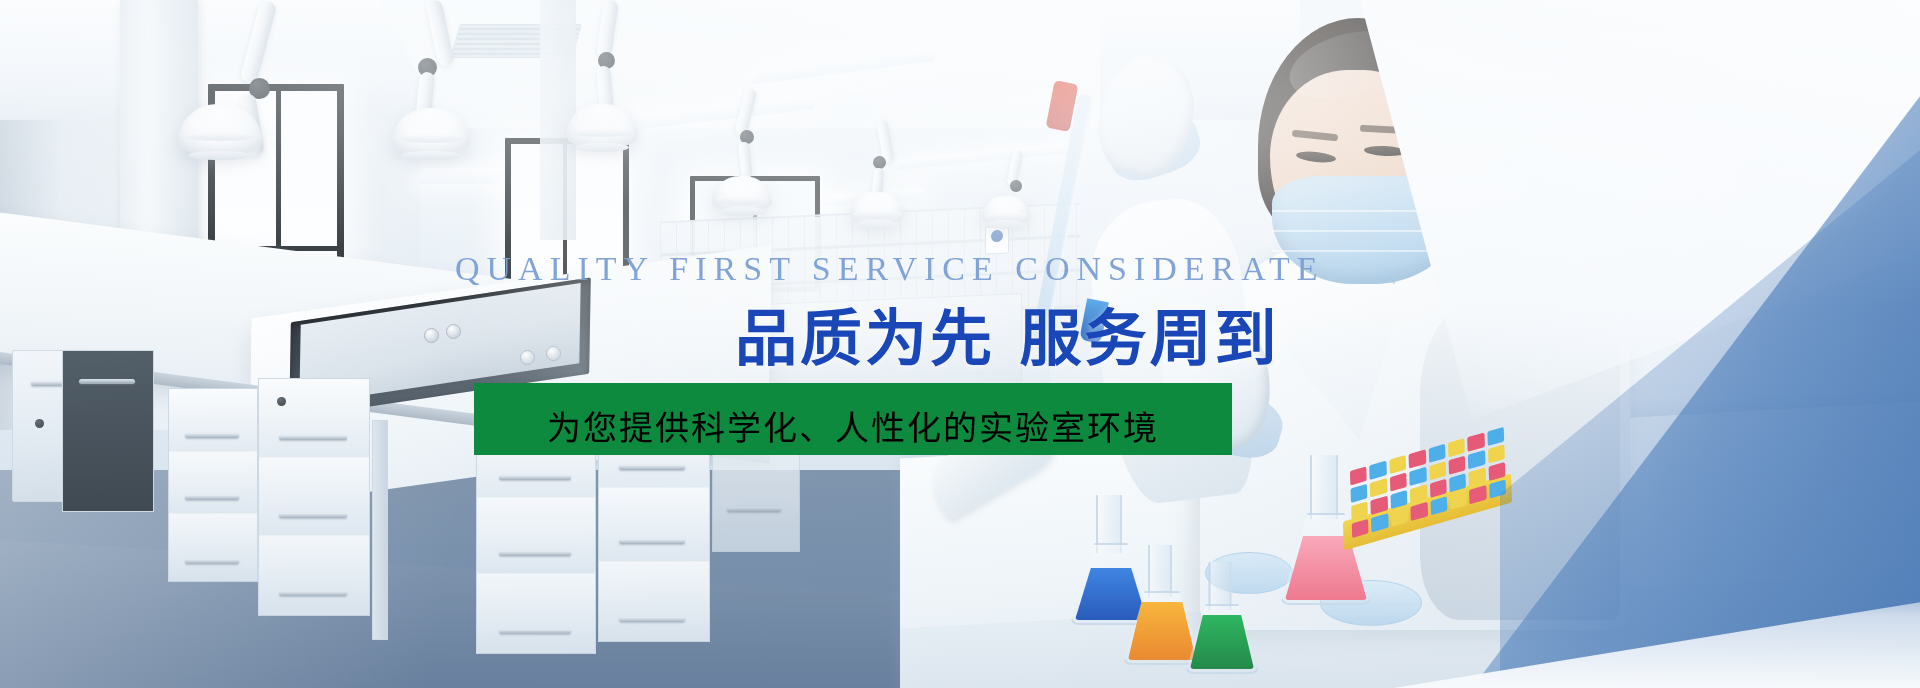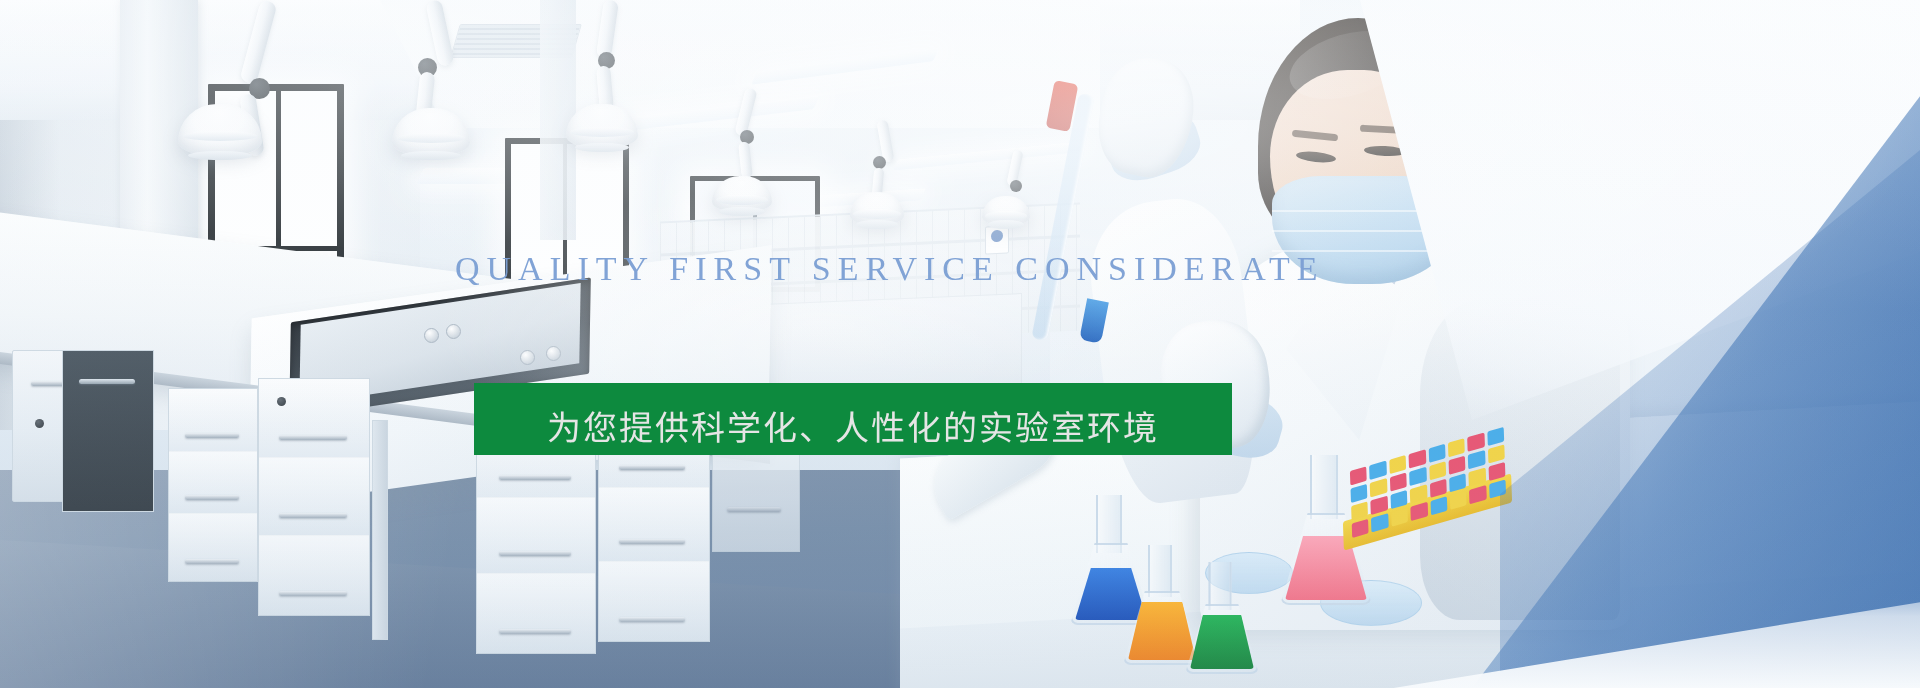--- a/index.html
+++ b/index.html
@@ -548,21 +548,21 @@
 
   .greenbar{
     position:absolute;left:474px;top:383px;
     width:758px;height:72px;
     background:#0d8a3e;
     display:flex;align-items:center;justify-content:center;
   }
   .greenbar .sub{
     font-family:"DejaVu Sans","Liberation Sans",sans-serif;
     font-size:34px;
-    color:#e5e5e5;
+    color:#000000;
     letter-spacing:2px;
     white-space:nowrap;
     margin-top:12px;
   }
 </style>
 </head>
 <body>
 
 <div class="banner">
 
@@ -848,19 +848,20 @@
     <div class="blue-wedge"></div>
     <div class="blue-wedge2"></div>
     <div class="white-wedge-bottom"></div>
     <div class="haze"></div>
     <div class="tint"></div>
   </div>
 
   <div class="copy">
     <div class="eyebrow">QUALITY FIRST SERVICE CONSIDERATE</div>
 
+    <div class="headline">品质为先 服务周到</div>
 
     <div class="greenbar">
       <span class="sub">为您提供科学化、人性化的实验室环境</span>
     </div>
   </div>
 
 </div>
 
 </body></html>

